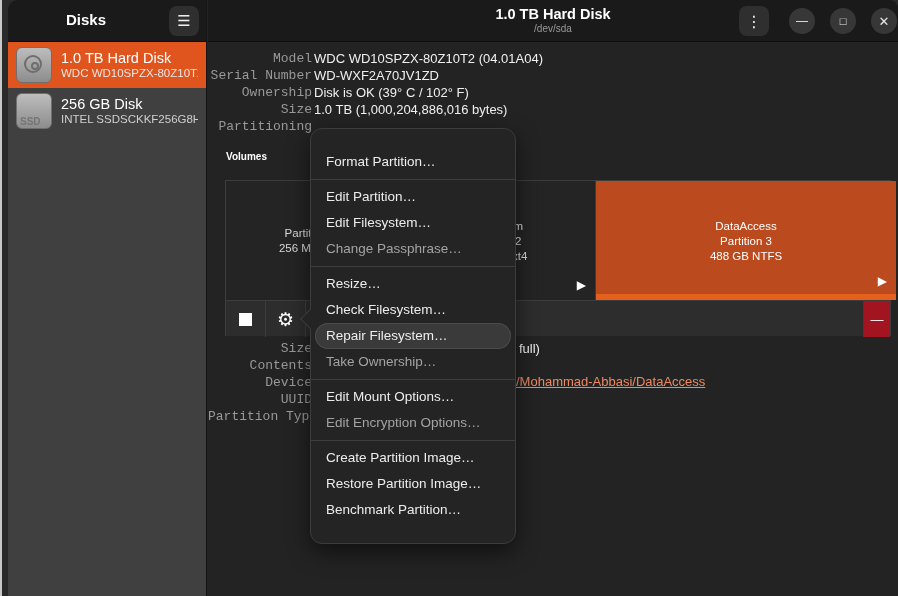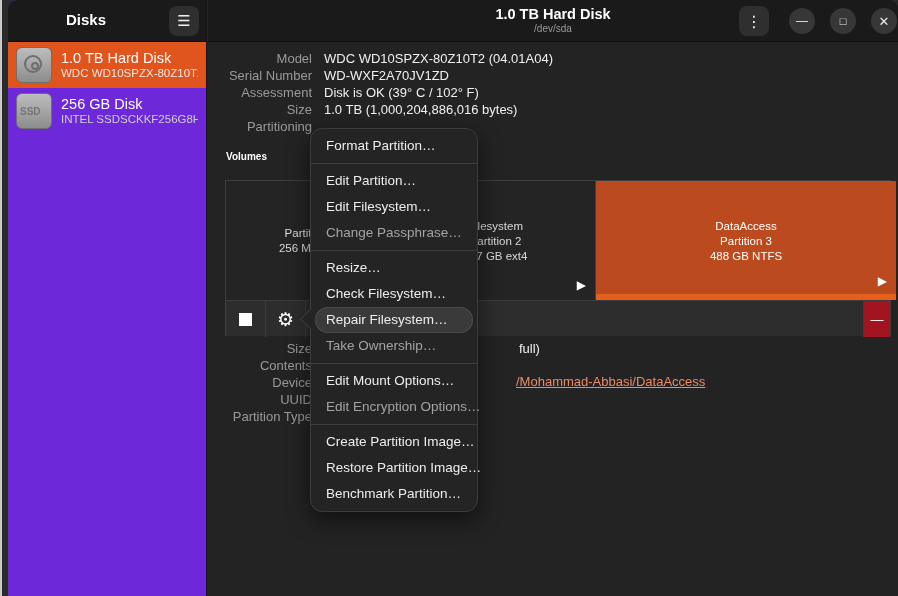--- a/index.html
+++ b/index.html
@@ -9,54 +9,54 @@
     font-family:"Liberation Sans","DejaVu Sans",sans-serif;
     color:#f2f2f2;
     -webkit-font-smoothing:antialiased;
   }
   .left-strip { position:absolute; left:0; top:0; width:8px; height:596px; background:#2a2a2a; border-left:2px solid #c9c9c9; }
 
   .window { position:absolute; left:8px; top:0; width:890px; height:596px;
             border-top-left-radius:9px; border-top-right-radius:9px; overflow:hidden; background:#232323; }
 
   
-  .sidebar { position:absolute; left:0; top:0; width:199px; height:596px; background:#6d28d9; border-right:1px solid #151515; }
+  .sidebar { position:absolute; left:0; top:0; width:199px; height:596px; background:#404040; border-right:1px solid #151515; }
   .sidebar-header { position:relative; height:42px; background:#1a1a1a; border-bottom:1px solid #0e0e0e; }
   .sidebar-title { position:absolute; left:0; right:42px; top:11px; text-align:center; font-weight:bold; font-size:15px; color:#fff; }
   .icon-btn { position:absolute; width:30px; height:30px; top:6px; border-radius:8px; background:#2f2f2f;
               display:flex; align-items:center; justify-content:center; color:#eee; font-size:15px; cursor:pointer; }
   .hamburger-btn { right:7px; }
   .disk-item { position:relative; height:46px; display:flex; align-items:center; padding:0 8px; cursor:pointer; }
   .disk-item.selected { background:#e0541e; }
   .disk-icon { width:36px; height:36px; border-radius:6px; flex:0 0 36px;
                background:linear-gradient(#bdbdbd,#8d8d8d); border:1px solid #6f6f6f; position:relative; }
   .disk-icon .platter { position:absolute; left:7px; top:7px; width:18px; height:18px; border:2px solid #6e6e6e; border-radius:50%; }
   .disk-icon .platter::after { content:""; position:absolute; left:5px; top:5px; width:4px; height:4px; border:2px solid #6e6e6e; border-radius:50%; }
-  .disk-icon .ssd-label { position:absolute; left:3px; bottom:11px; font-size:10px; font-weight:bold; color:#757575; }
+  .disk-icon .ssd-label { position:absolute; left:3px; bottom:1px; font-size:10px; font-weight:bold; color:#757575; }
   .disk-text { margin-left:9px; line-height:1.15; overflow:hidden; white-space:nowrap; }
   .disk-text .t { font-size:14.5px; color:#fff; }
   .disk-text .s { font-size:11.5px; color:#e8e8e8; }
   .disk-item:not(.selected) .s { color:#cfcfcf; }
 
   
   .main { position:absolute; left:200px; top:0; width:690px; height:596px; background:#232323; }
   .main-header { position:relative; height:42px; background:#1a1a1a; border-bottom:1px solid #0e0e0e; }
   .hdr-titles { position:absolute; left:0; right:0; top:5px; text-align:center; line-height:1.25; pointer-events:none; }
   .hdr-titles .t { font-size:14.5px; font-weight:bold; color:#fff; }
   .hdr-titles .s { font-size:10px; color:#9a9a9a; }
   .kebab-btn { left:531px; font-size:16px; }
   .circle-btn { position:absolute; top:8px; width:26px; height:26px; border-radius:50%; background:#373737;
                 display:flex; align-items:center; justify-content:center; color:#e8e8e8; font-size:12px; cursor:pointer; }
   .min-btn { left:581px; } .max-btn { left:622px; font-size:11px; } .close-btn { left:663px; font-size:13px; }
 
   
   .info-rows { position:absolute; left:0; width:100%; }
   .info-row { display:flex; height:17px; font-size:13px; line-height:17px; }
-  .info-row .lbl { width:104px; text-align:right; color:#999; flex:0 0 104px; white-space:nowrap; }
-  .info-row .val { margin-left:12px; color:#f0f0f0; white-space:nowrap; }
+  .info-row .lbl { width:104px; text-align:right; color:#999; flex:0 0 104px; white-space:nowrap;font-family:Liberation Mono, monospace; }
+  .info-row .val { margin-left:2px; color:#f0f0f0; white-space:nowrap; }
   .top-info { top:50px; }
   .bottom-info { top:340px; }
 
   .frag { position:absolute; font-size:13px; white-space:nowrap; }
   .size-frag { left:311px; top:341px; color:#f0f0f0; }
   .mount-link { left:308px; top:358px; color:#ed8a63; text-decoration:underline; cursor:pointer;margin-top:16px; }
 
   
   .volumes-title { position:absolute; left:18px; top:151px; font-size:10px; font-weight:bold; color:#fff; }
   .volumes-frame { position:absolute; left:17px; top:180px; width:666px; height:156px; border:1px solid #3d3d3d; background:#242424; }
@@ -74,22 +74,22 @@
 
   .vol-toolbar { position:relative; height:36px; background:#2d2d2d; border-top:1px solid #3d3d3d; }
   .tool-btn { position:absolute; top:0; width:40px; height:36px; border-right:1px solid #3d3d3d;
               display:flex; align-items:center; justify-content:center; color:#fff; cursor:pointer; }
   .stop-btn { left:0; } .gear-btn { left:40px; font-size:19px; }
   .stop-glyph { width:13px; height:13px; background:#fff; display:block; }
   .minus-btn { position:absolute; right:0; top:0; width:27px; height:36px; background:#a11420; border-left:1px solid #3d3d3d;
                display:flex; align-items:center; justify-content:center; color:#fff; font-size:13px; cursor:pointer; }
 
   
-  .menu { position:absolute; left:302px; top:128px; width:168px; background:#242424;
-          border:1px solid #3c3c3c; border-radius:12px; padding:4px 0;
+  .menu { position:absolute; left:302px; top:128px; width:206px; background:#242424;
+          border:1px solid #3c3c3c; border-radius:12px; padding:20px 0;
           box-shadow:0 8px 22px rgba(0,0,0,0.55); z-index:10; }
   .menu-arrow { position:absolute; left:-8px; top:183px; width:14px; height:14px; background:#242424;
                 border-left:1px solid #3c3c3c; border-bottom:1px solid #3c3c3c; transform:rotate(45deg); }
   .menu-item { height:26px; line-height:26px; padding-left:15px; font-size:13.5px; color:#ededed;
                white-space:nowrap; cursor:pointer; position:relative; }
   .menu-item.disabled { color:#a3a3a3; cursor:default; }
   .menu-item.highlighted { background:#3a3a3a; margin:0 4px; padding-left:11px; border-radius:13px;
                            box-shadow:inset 0 0 0 1px #4a4a4a; }
   .menu-sep { height:1px; background:#3e3e3e; margin:4px 0; }
 </style>
@@ -150,21 +150,21 @@
     <div class="info-rows top-info">
       <div class="info-row">
         <span class="lbl">Model</span>
         <span class="val">WDC WD10SPZX-80Z10T2 (04.01A04)</span>
       </div>
       <div class="info-row">
         <span class="lbl">Serial Number</span>
         <span class="val">WD-WXF2A70JV1ZD</span>
       </div>
       <div class="info-row">
-        <span class="lbl">Assessment</span>
+        <span class="lbl">Ownership</span>
         <span class="val">Disk is OK (39° C / 102° F)</span>
       </div>
       <div class="info-row">
         <span class="lbl">Size</span>
         <span class="val">1.0 TB (1,000,204,886,016 bytes)</span>
       </div>
       <div class="info-row">
         <span class="lbl">Partitioning</span>
         <span class="val"></span>
       </div>

